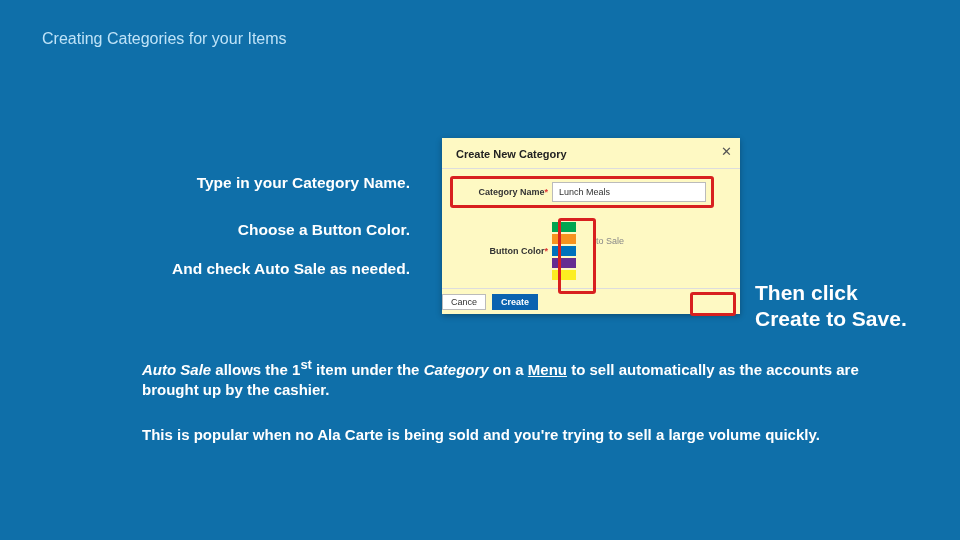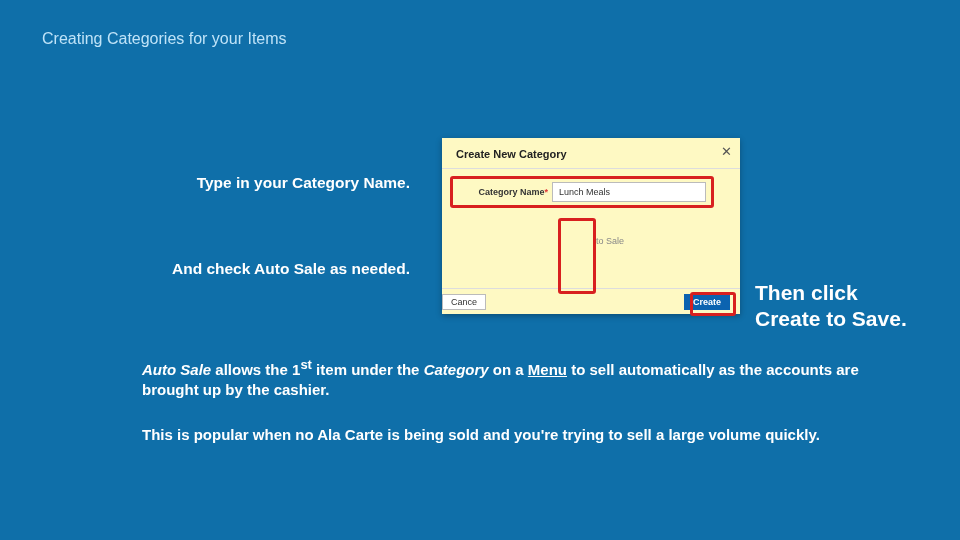--- a/index.html
+++ b/index.html
@@ -156,21 +156,21 @@
     top: 98px;
     font-size: 9px;
     color: #888;
   }
   .dlg-footer {
     position: absolute;
     left: 0; right: 0; bottom: 0;
     height: 26px;
     border-top: 1px solid #ddd;
     display: flex;
-    justify-content: space-between;
+    justify-content: flex-start;
     align-items: center;
     gap: 6px;
     padding-right: 10px;
     box-sizing: border-box;
   }
   .btn {
     font-size: 9px;
     padding: 2px 8px;
     border: 1px solid #bbb;
     background: #fff;
@@ -185,39 +185,52 @@
   }
 </style>
 </head>
 <body>
 
 <div class="slide">
 
   <div class="title">Creating Categories for your Items</div>
 
   <div class="instr n1">Type in  your Category Name.</div>
+  <div class="instr n2">Choose a Button Color.</div>
   <div class="instr n3">And  check Auto Sale as needed.</div>
 
   <div class="after">
     <span>Then click</span><br>
     <span>Create to Save.</span>
   </div>
 
   <div class="dialog">
     <div class="dlg-title">Create New Category</div>
     <div class="dlg-x">✕</div>
     <div class="dlg-hr"></div>
 
     <div class="fld-row r1">
       <div class="fld-lbl">
         <span>Category Name</span><span class="fld-star">*</span>
       </div>
       <input class="txt-input" value="Lunch Meals" style="">
     </div>
 
+    <div class="fld-row r2">
+      <div class="fld-lbl">
+        <span>Button Color</span><span class="fld-star">*</span>
+      </div>
+      <div class="clr-col">
+        <div class="clr-swatch c-g"></div>
+        <div class="clr-swatch c-o"></div>
+        <div class="clr-swatch c-blu"></div>
+        <div class="clr-swatch c-prp"></div>
+        <div class="clr-swatch c-yel"></div>
+      </div>
+    </div>
 
     <div class="auto-lbl">to Sale</div>
 
     <div class="dlg-footer">
       <button class="btn">Cance</button>
       <button class="btn primary">Create</button>
     </div>
 
     <div class="red-outline ro-name"></div>
     <div class="red-outline ro-colors"></div>

